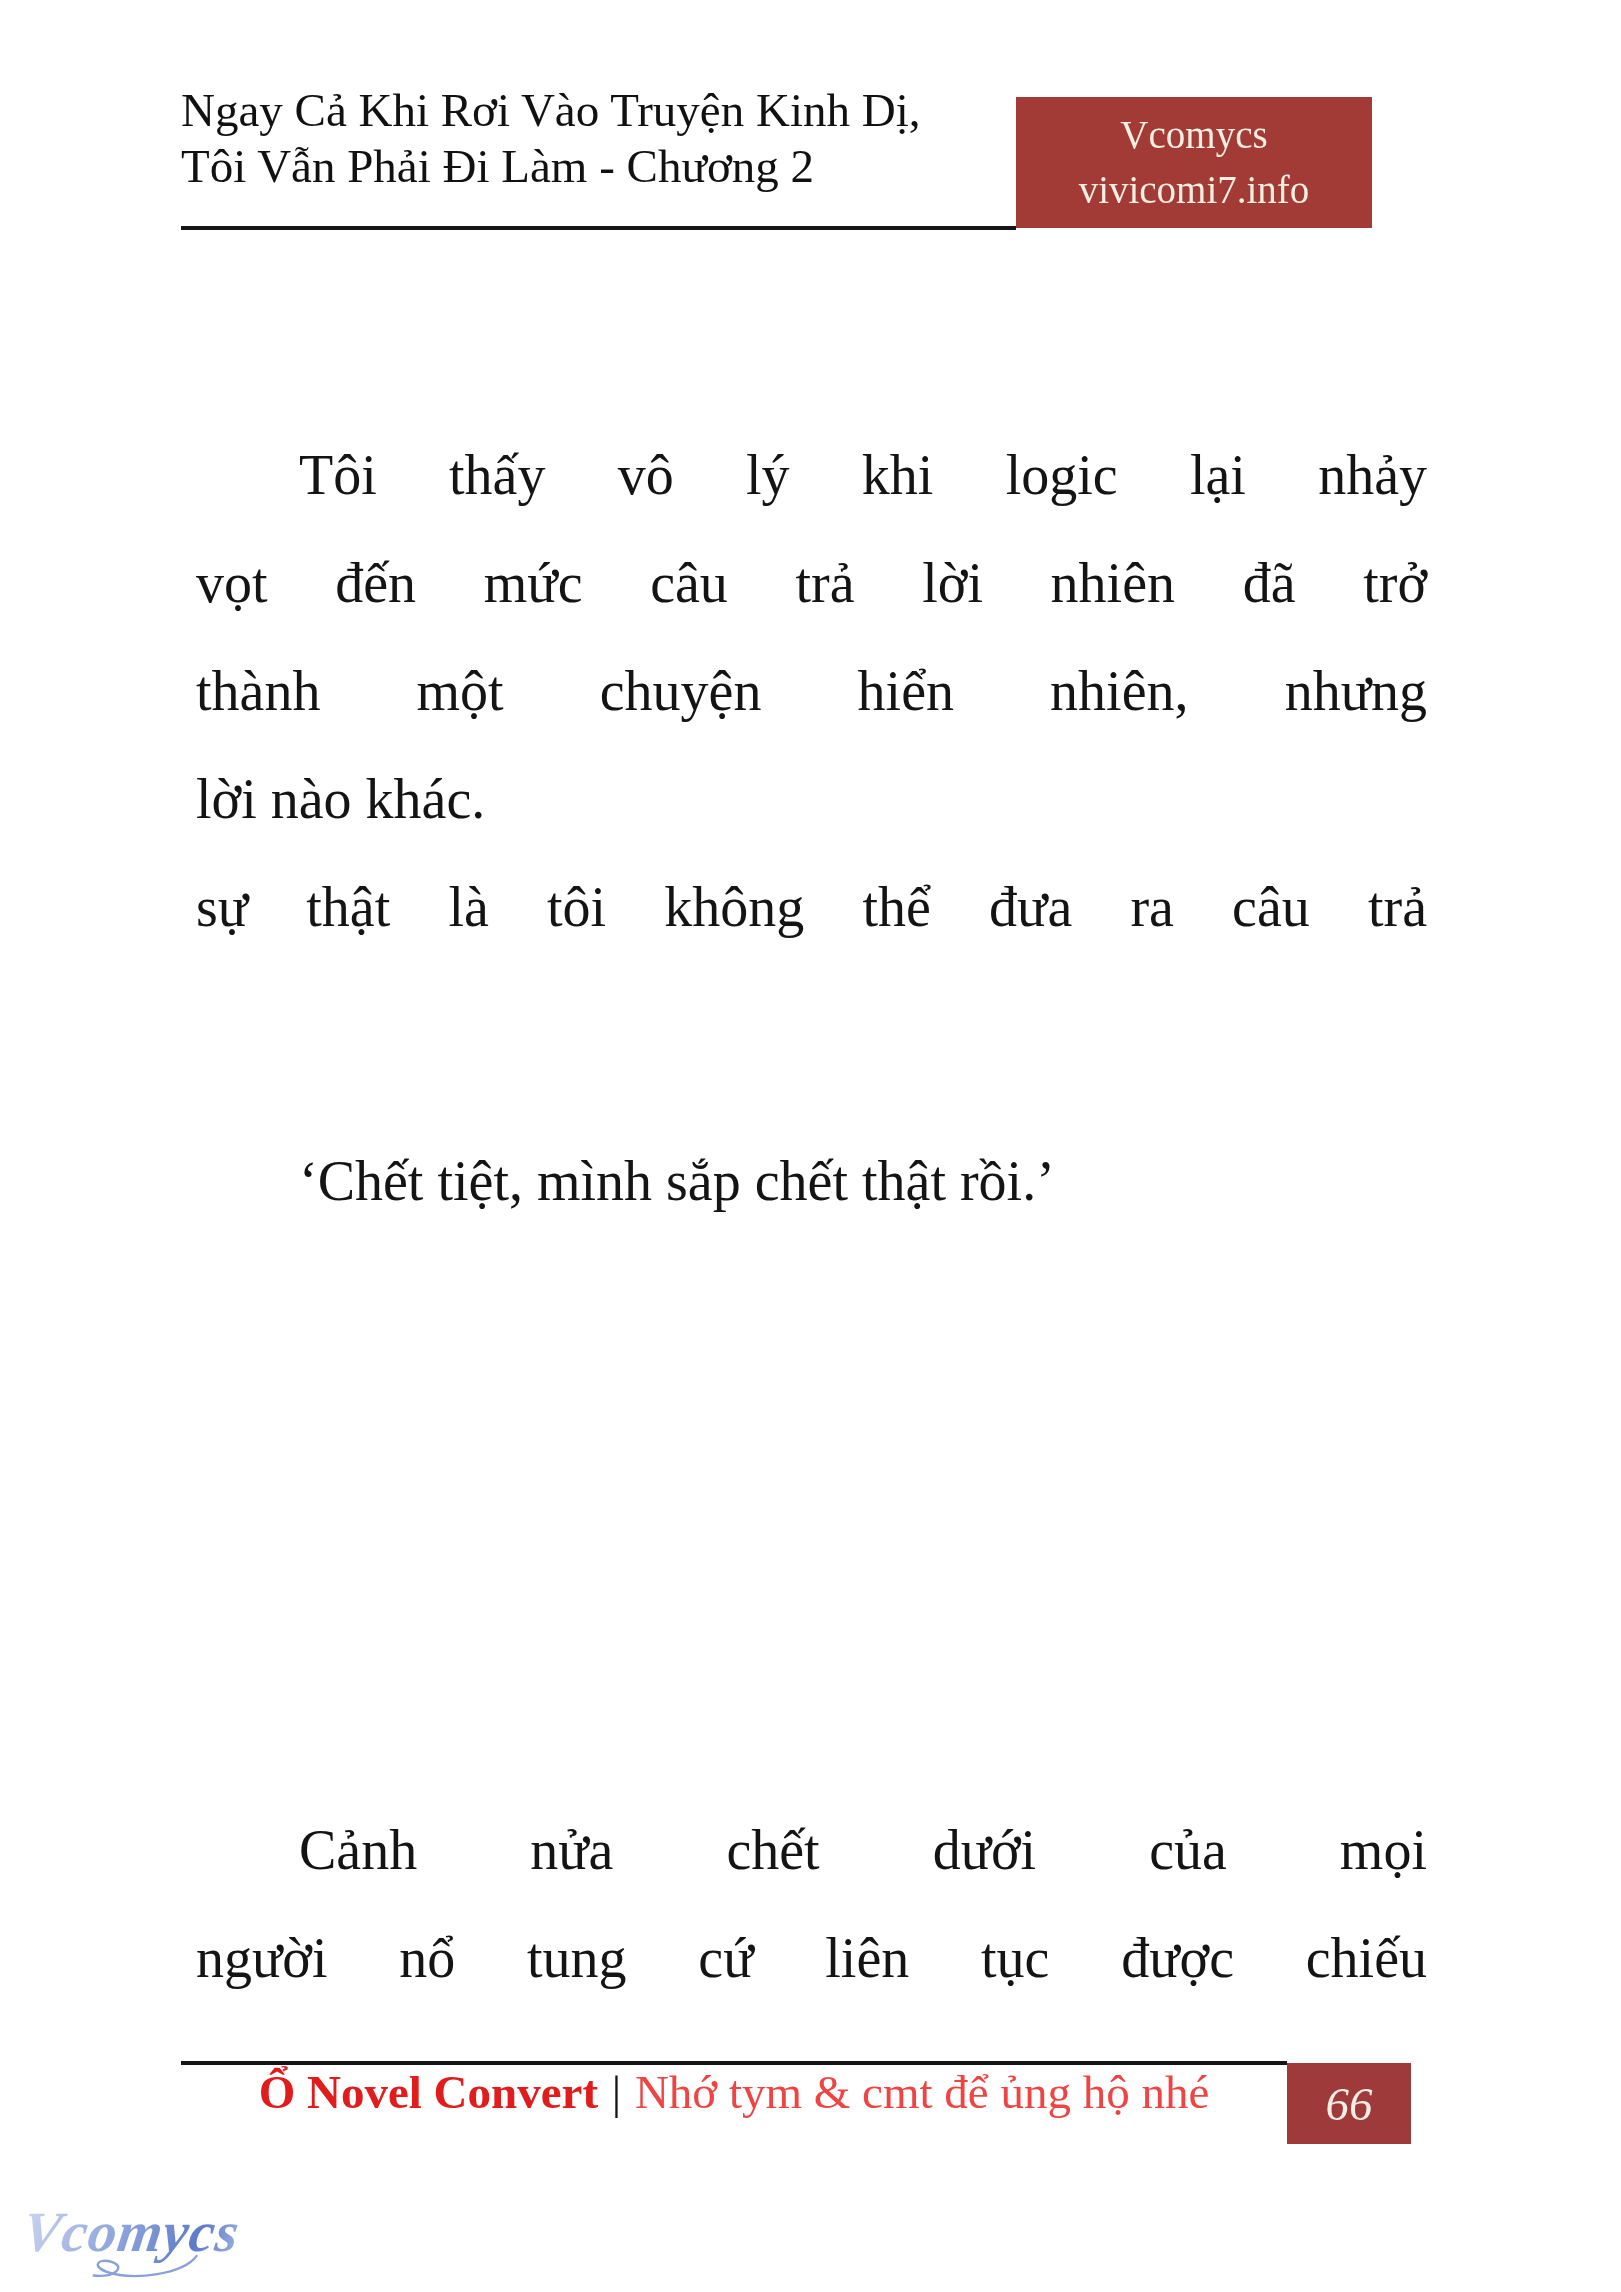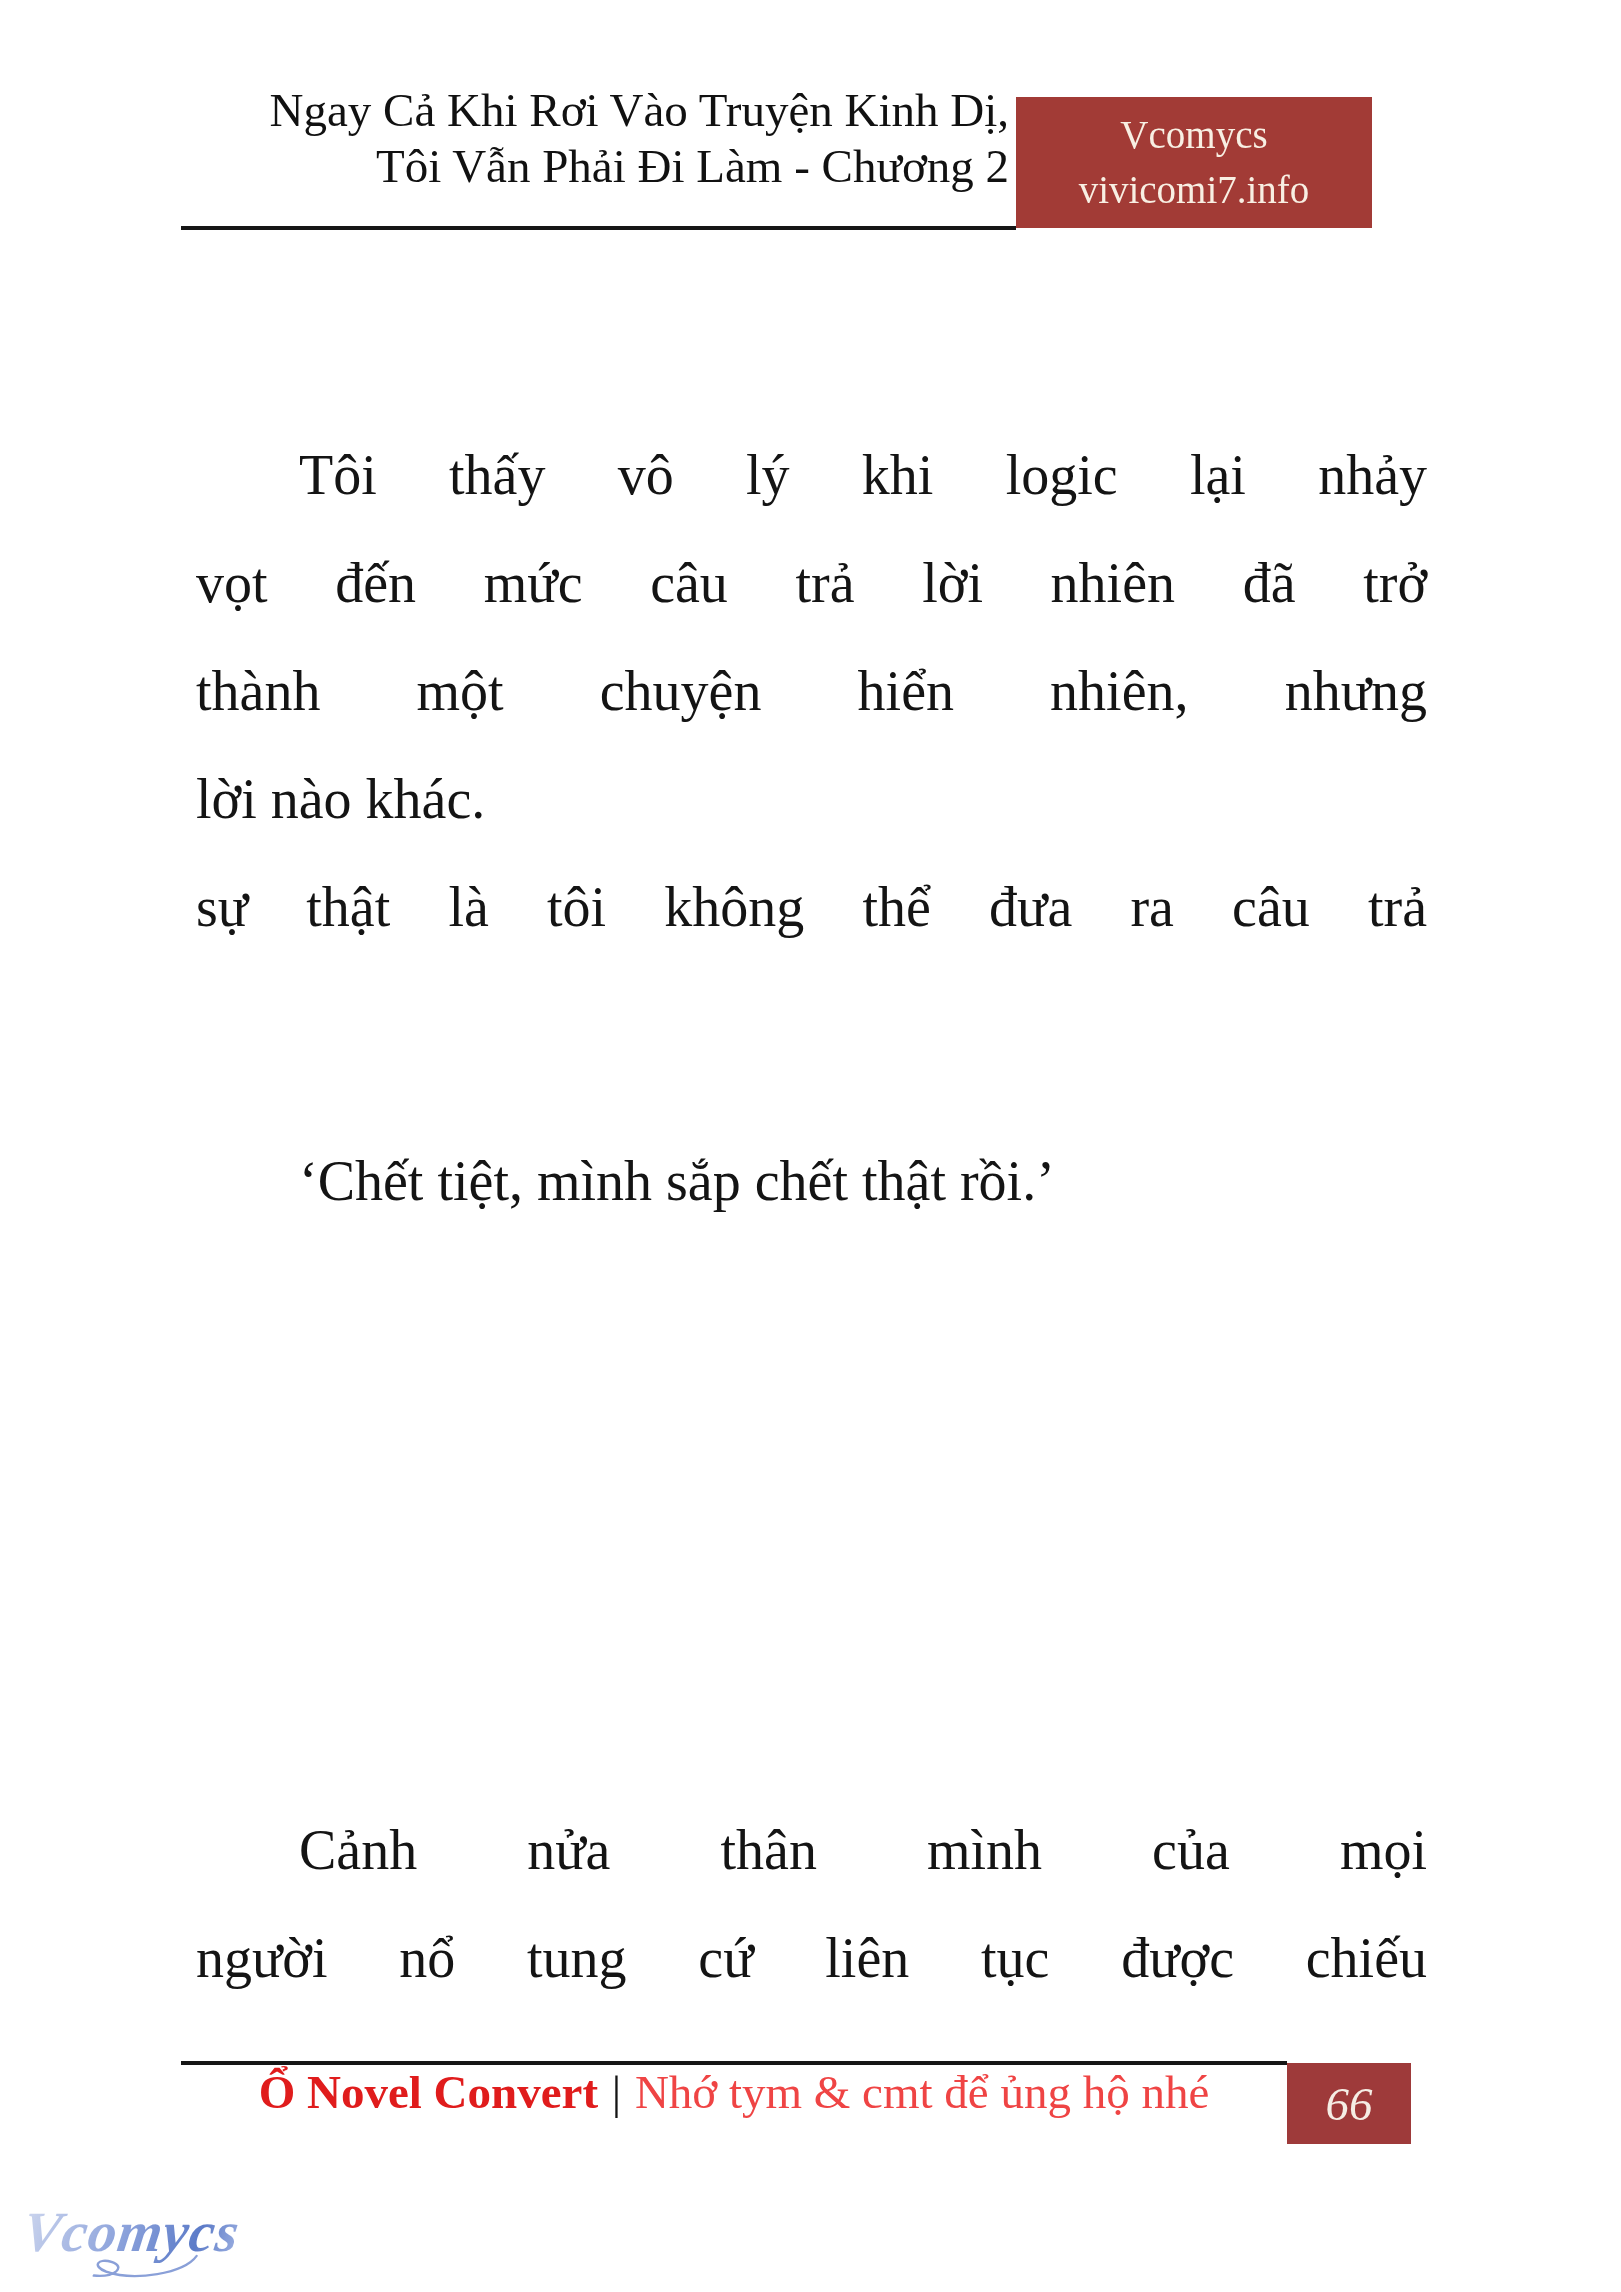--- a/index.html
+++ b/index.html
@@ -13,21 +13,21 @@
     font-family: "Liberation Serif", "DejaVu Serif", serif;
     color: #141414;
   }
 
   
   .header-title {
     position: absolute;
     left: 181px;
     top: 82px;
     width: 828px;
-    text-align: right;
+    text-align: left;
     font-size: 47px;
     line-height: 56px;
     color: #111;
   }
   .header-title .t-line { white-space: nowrap; }
 
   .site-badge {
     position: absolute;
     left: 1016px;
     top: 97px;
@@ -155,21 +155,21 @@
     <div class="text-line last">lời nào khác.</div>
     <div class="text-line">sự thật là tôi không thể đưa ra câu trả</div>
   </div>
 
   <div class="paragraph p2">
     <div class="text-line indent last">‘Chết tiệt, mình sắp chết thật rồi.’</div>
   </div>
 
 
   <div class="paragraph p4">
-    <div class="text-line indent">Cảnh nửa thân mình của mọi</div>
+    <div class="text-line indent">Cảnh nửa chết dưới của mọi</div>
     <div class="text-line">người nổ tung cứ liên tục được chiếu</div>
   </div>
 
   <div class="footer-rule"></div>
 
   <div class="footer-row">
     <span class="footer-brand">Ổ Novel Convert</span>
     <span class="footer-sep">|</span>
     <span class="footer-note">Nhớ tym &amp; cmt để ủng hộ nhé</span>
   </div>

